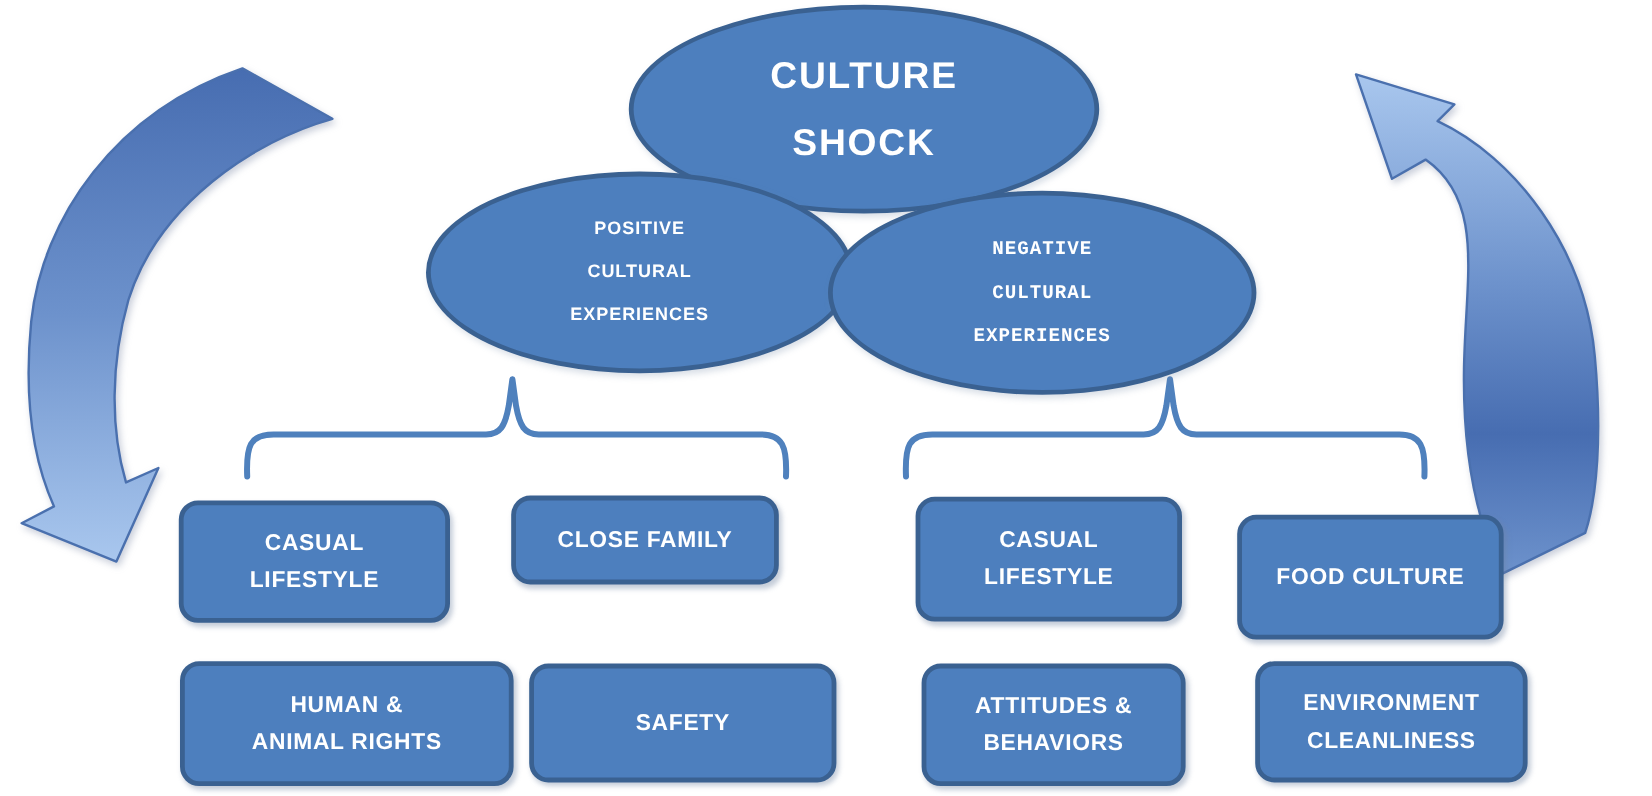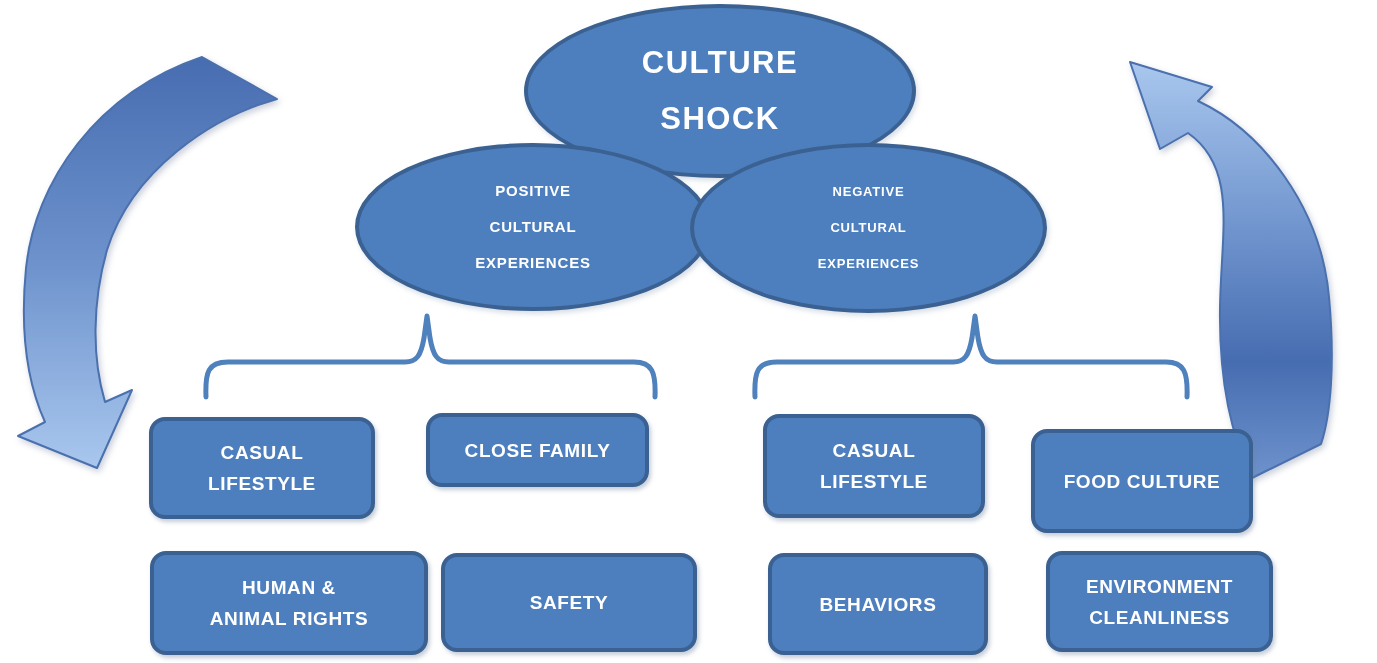--- a/index.html
+++ b/index.html
@@ -14,22 +14,22 @@
     justify-content:center;align-items:center;text-align:center;
     background:var(--shape-fill,#4d7fbe);
     border:4px solid var(--shape-border,#3a6191);
     color:var(--shape-text,#fff);font-weight:bold;box-sizing:border-box;
   }
   .ellipse{border-radius:50%;box-shadow:2px 3px 5px rgba(120,140,170,.28);}
   .root-ellipse{left:524px;top:4px;width:392px;height:174px;
     font-size:31px;line-height:56px;letter-spacing:1.5px;z-index:2;}
   .pos-ellipse{left:355px;top:143px;width:356px;height:168px;
     font-size:15px;line-height:36px;letter-spacing:.8px;z-index:3;}
-  .neg-ellipse{left:690px;top:143px;width:357px;height:170px;
-    font-size:13px;line-height:36px;letter-spacing:.8px;z-index:4;}
+  .neg-ellipse{left:690px;top:159px;width:357px;height:170px;
+    font-size:16px;line-height:36px;letter-spacing:.8px;z-index:4;font-family:Liberation Mono, monospace;}
   .box{
     border-radius:16px;font-size:19px;line-height:31px;letter-spacing:.6px;
     box-shadow:2px 3px 4px rgba(110,130,160,.4);z-index:5;
   }
   .b1{left:149px;top:417px;width:226px;height:102px;}
   .b2{left:426px;top:413px;width:223px;height:74px;}
   .b3{left:763px;top:414px;width:222px;height:104px;}
   .b4{left:1031px;top:429px;width:222px;height:104px;}
   .b5{left:150px;top:551px;width:278px;height:104px;}
   .b6{left:441px;top:553px;width:256px;height:99px;}
@@ -124,20 +124,21 @@
   </div>
 
   <div class="shape box b3">
     <div>CASUAL</div>
     <div>LIFESTYLE</div>
   </div>
   <div class="shape box b4">
     <div>FOOD CULTURE</div>
   </div>
   <div class="shape box b7">
+    <div>ATTITUDES &amp;</div>
     <div>BEHAVIORS</div>
   </div>
   <div class="shape box b8">
     <div>ENVIRONMENT</div>
     <div>CLEANLINESS</div>
   </div>
 
 </div>
 
 </body></html>

